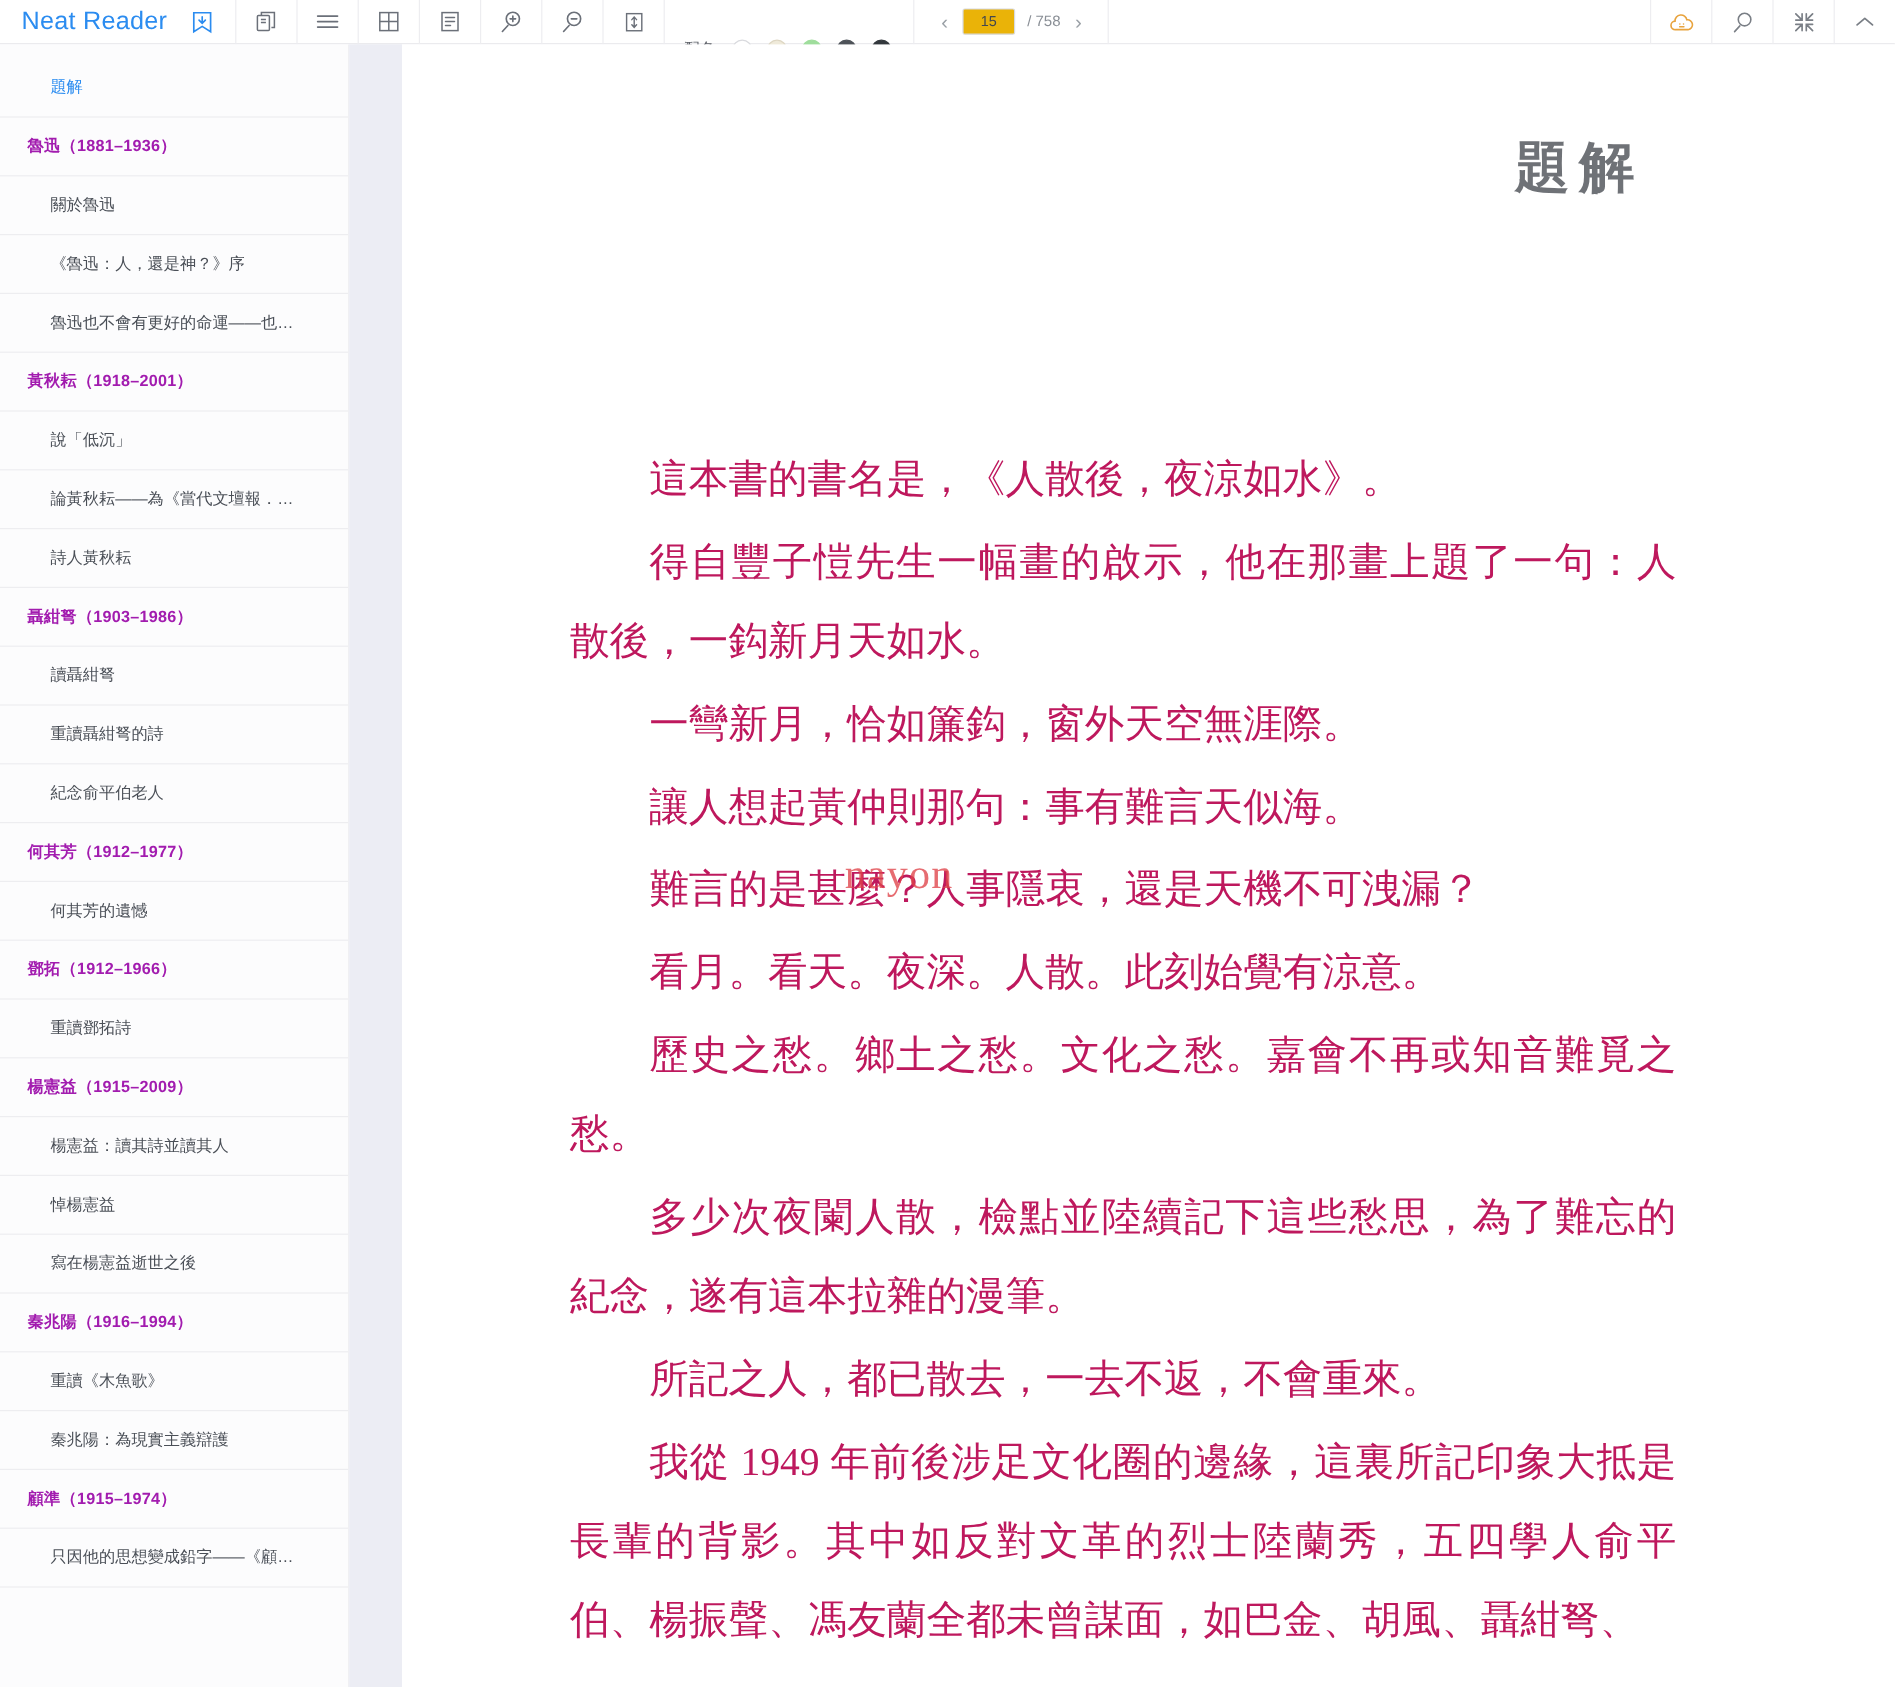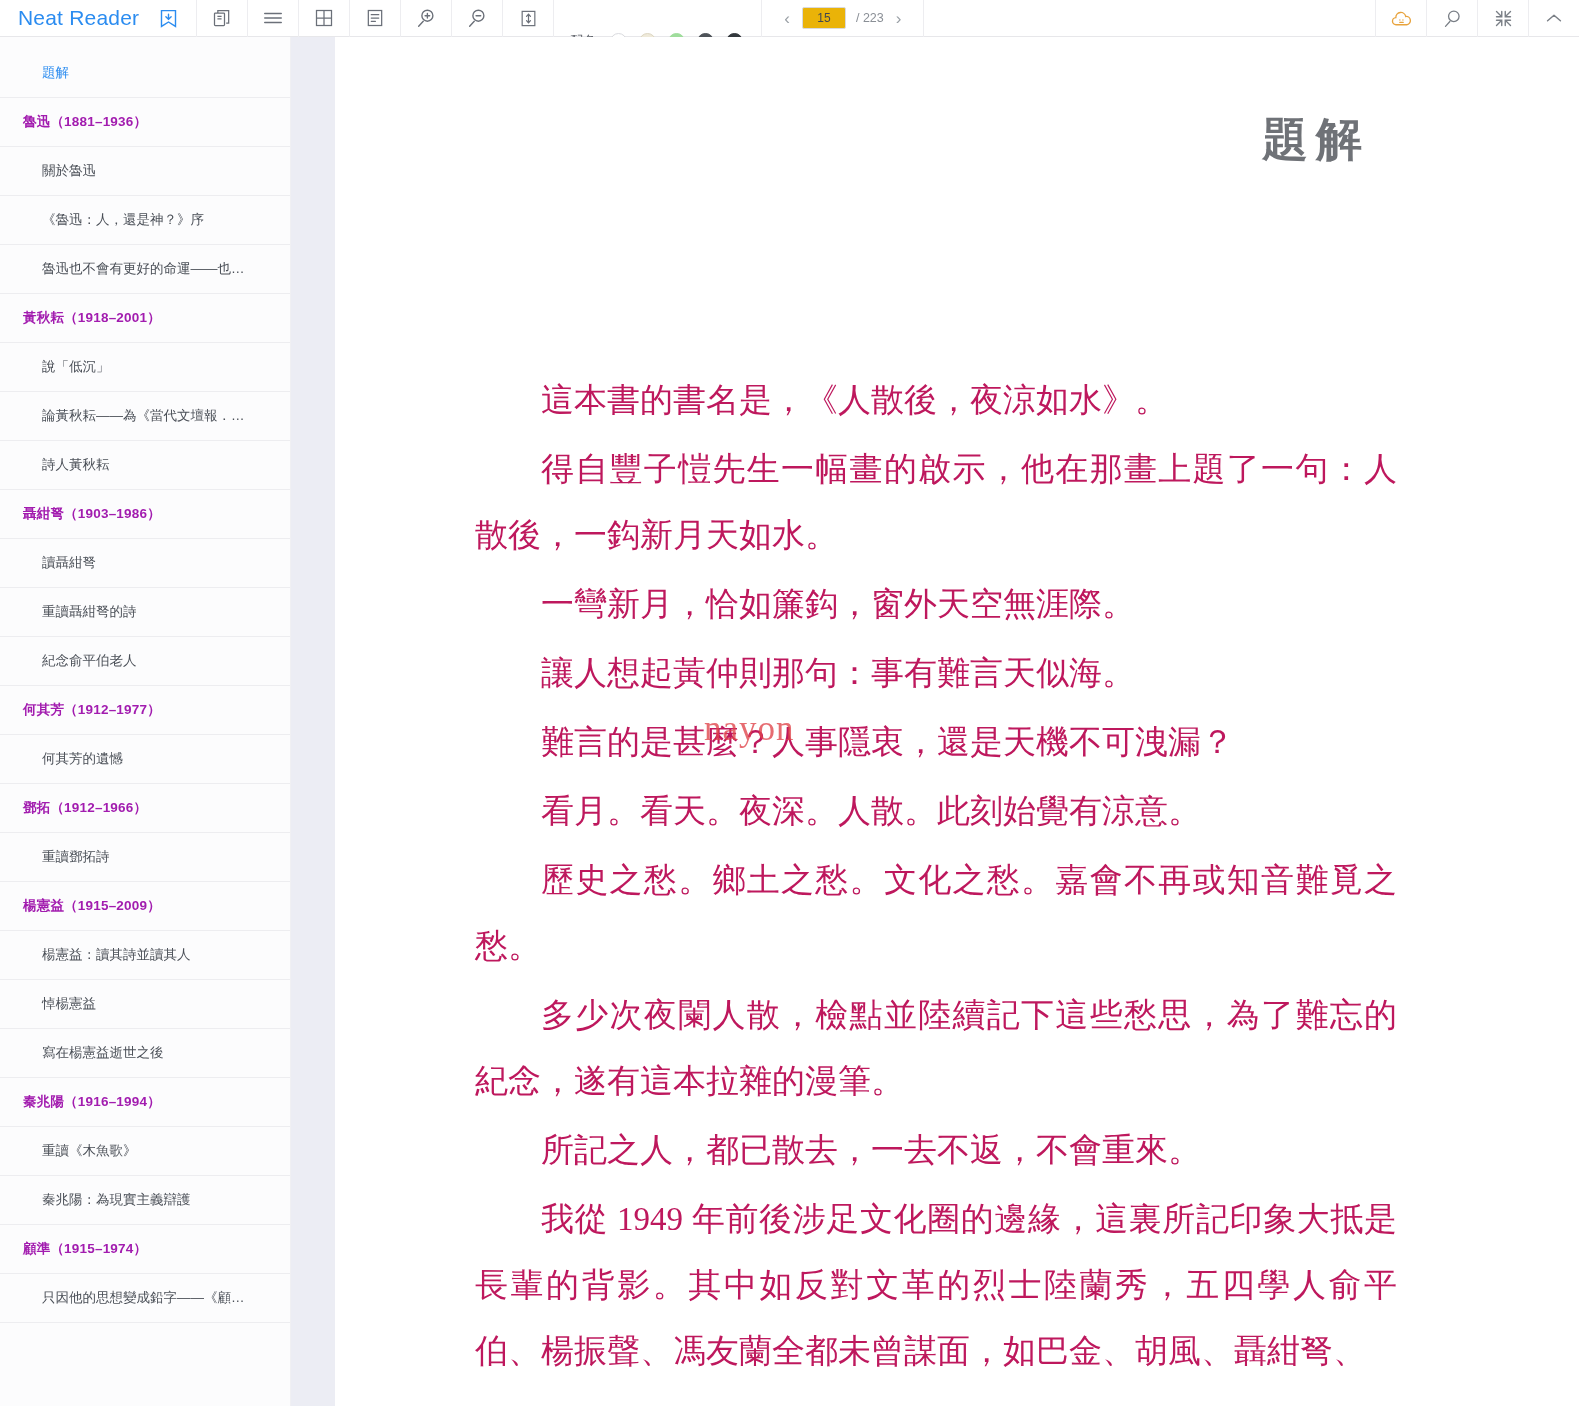--- a/index.html
+++ b/index.html
@@ -251,21 +251,21 @@
     <span class="swatch" style="background:#9fdd9c;border:1px solid #9fdd9c;"></span>
     <span class="swatch" style="background:#4e5359;border:1px solid #4e5359;"></span>
     <span class="swatch" style="background:#33383d;border:1px solid #33383d;"></span>
   </div>
 
   <div class="tb-sep"></div>
 
   <div id="pager">
     <span class="pg-arrow">‹</span>
     <input id="page-input" value="15" style="">
-    <span id="page-total">/ 223</span>
+    <span id="page-total">/ 758</span>
     <span class="pg-arrow">›</span>
   </div>
 
   <div class="tb-sep"></div>
 
   <div class="tb-spacer"></div>
 
   <div class="tb-sep"></div>
   <div class="tb-btn">
     <svg width="23" height="23" viewBox="0 0 24 24" fill="none" stroke="#e8a33d" stroke-width="1.4">

